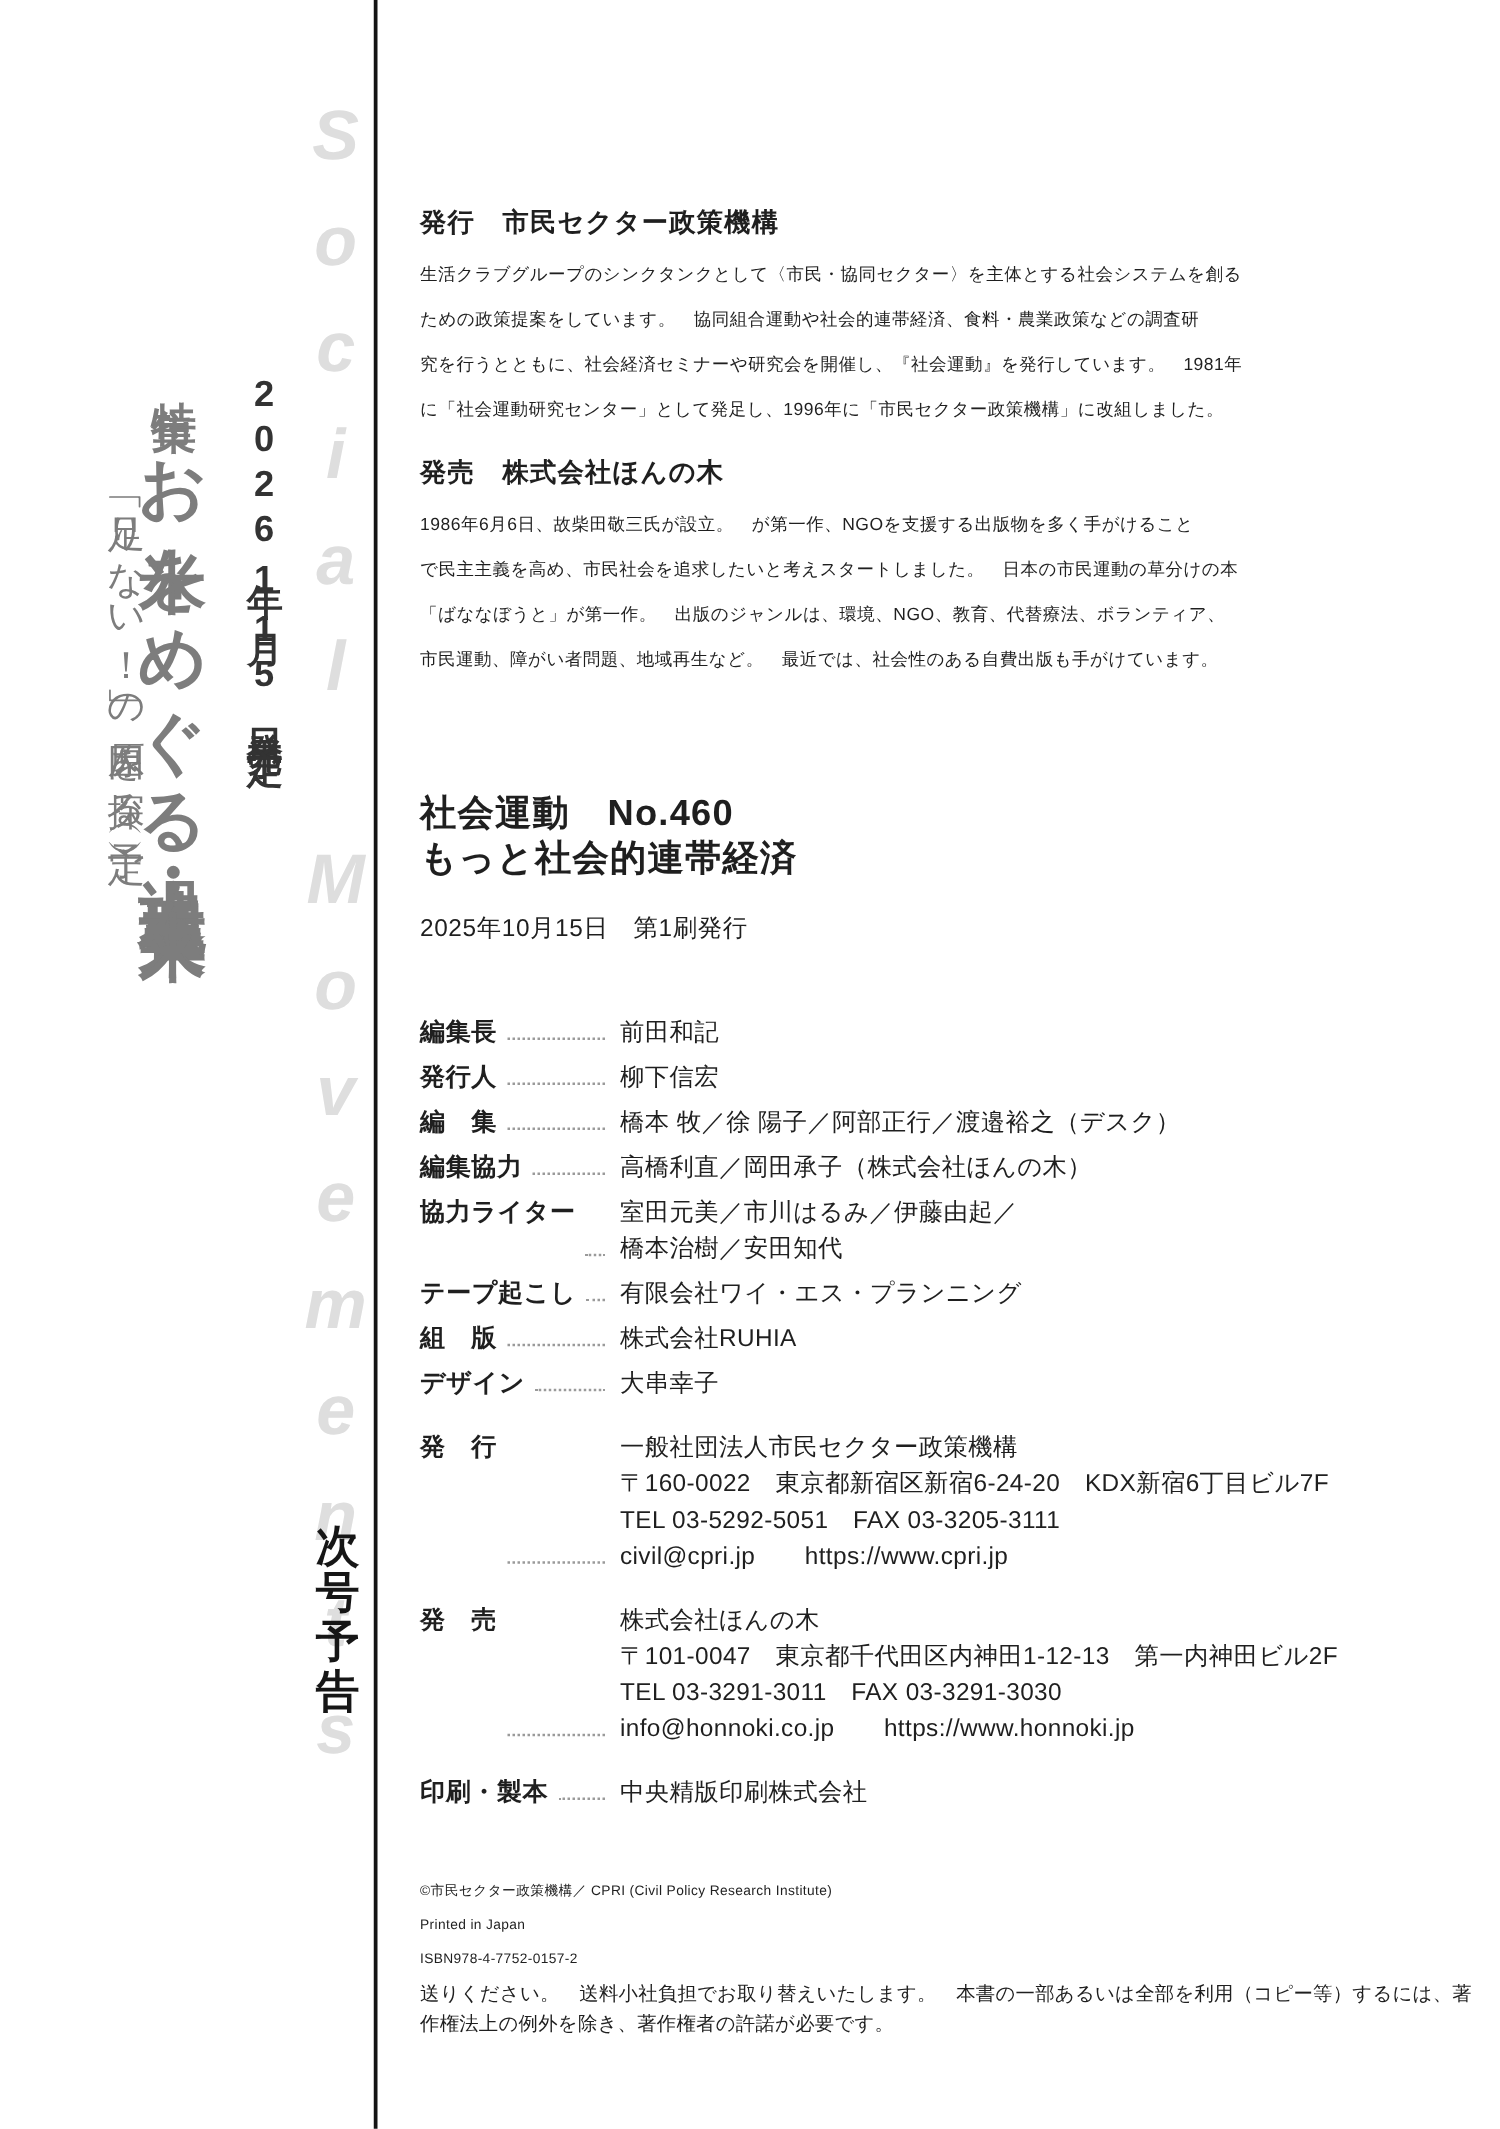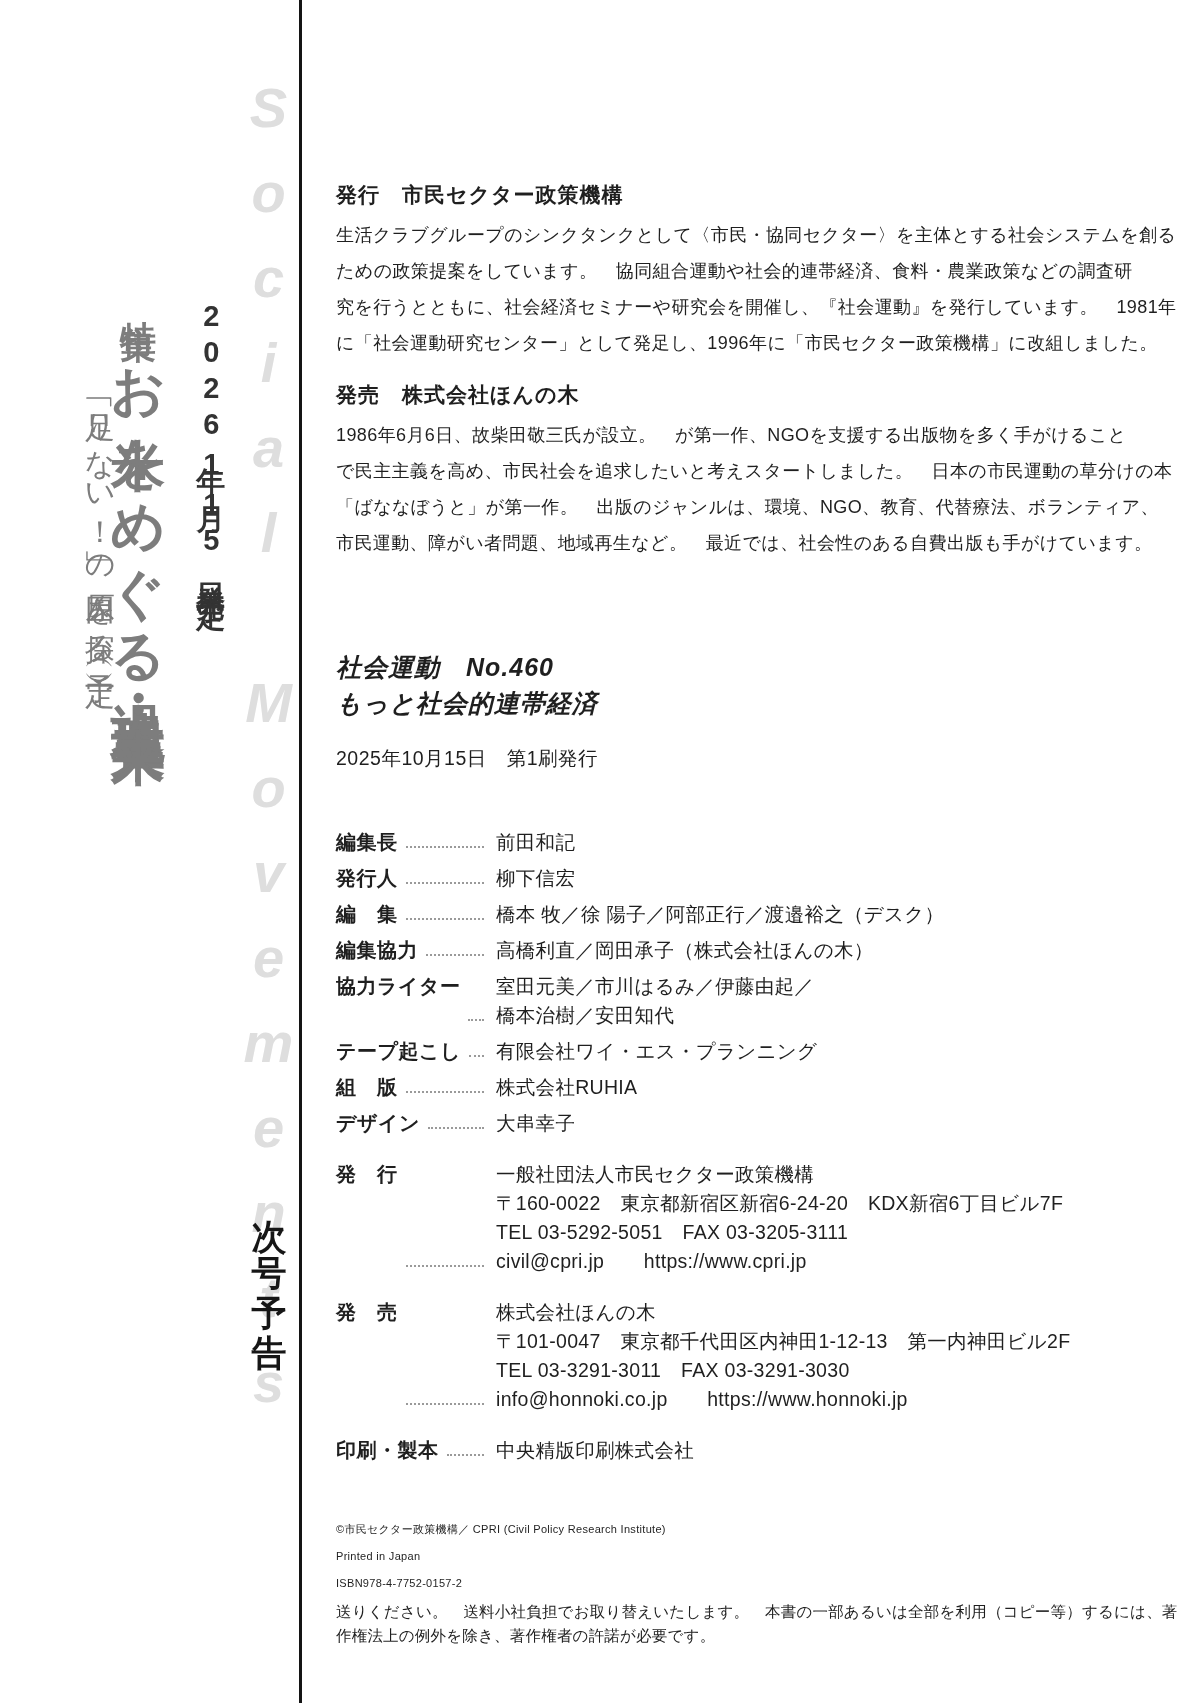--- a/index.html
+++ b/index.html
@@ -44,30 +44,30 @@
   .feature-label { font-size:36px; font-weight:600; letter-spacing:7px; }
   .feature-title { font-size:54px; font-weight:600; letter-spacing:4px; margin-top:18px; display:inline-block; }
   .feature-sub {
     position:absolute; left:84px; top:388px;
     writing-mode:vertical-rl;
     font-size:30px; color:#7d7d7d; letter-spacing:2px;
     font-family:"DejaVu Serif", serif; line-height:1.1; white-space:nowrap;
   }
 
   
-  .content { position:absolute; left:336px; top:16px; width:752px; height:1585px; }
+  .content { position:absolute; left:336px; top:0; width:752px; height:1585px; }
 
   .block { position:absolute; left:0; width:752px; }
   .blk-pub1 { top:166px; }
   .blk-pub2 { top:366px; }
   .pub-heading { font-size:21px; font-weight:bold; line-height:26px; margin-bottom:9px; letter-spacing:1px; }
-  .pub-line { font-size:18px; line-height:36px; letter-spacing:0.4px; white-space:nowrap; }
+  .pub-line { font-size:14px; line-height:36px; letter-spacing:0.4px; white-space:nowrap; }
 
   .blk-issue { top:633px; }
-  .issue-line { font-size:25px; font-weight:bold; line-height:36px; letter-spacing:1px;font-style:italic; }
+  .issue-line { font-size:29px; font-weight:bold; line-height:36px; letter-spacing:1px; }
   .issue-date { font-size:19.5px; margin-top:24px; letter-spacing:0.5px; }
 
   .blk-credits { top:812px; }
   .credit-row { display:flex; line-height:29px; margin-bottom:7px; font-size:20px; }
   .credit-row.spaced { margin-top:22px; }
   .credit-left { width:152px; flex-shrink:0; display:flex; }
   .credit-label { font-weight:bold; white-space:nowrap; letter-spacing:0.5px;text-align:right; }
   .leader { flex:1; border-bottom:2px dotted #9a9a9a; margin:0 4px 9px 8px; min-width:12px; }
   .credit-value { margin-left:8px; font-size:19.5px; letter-spacing:0.3px; }
   .credit-value div { line-height:29px; white-space:nowrap; }

